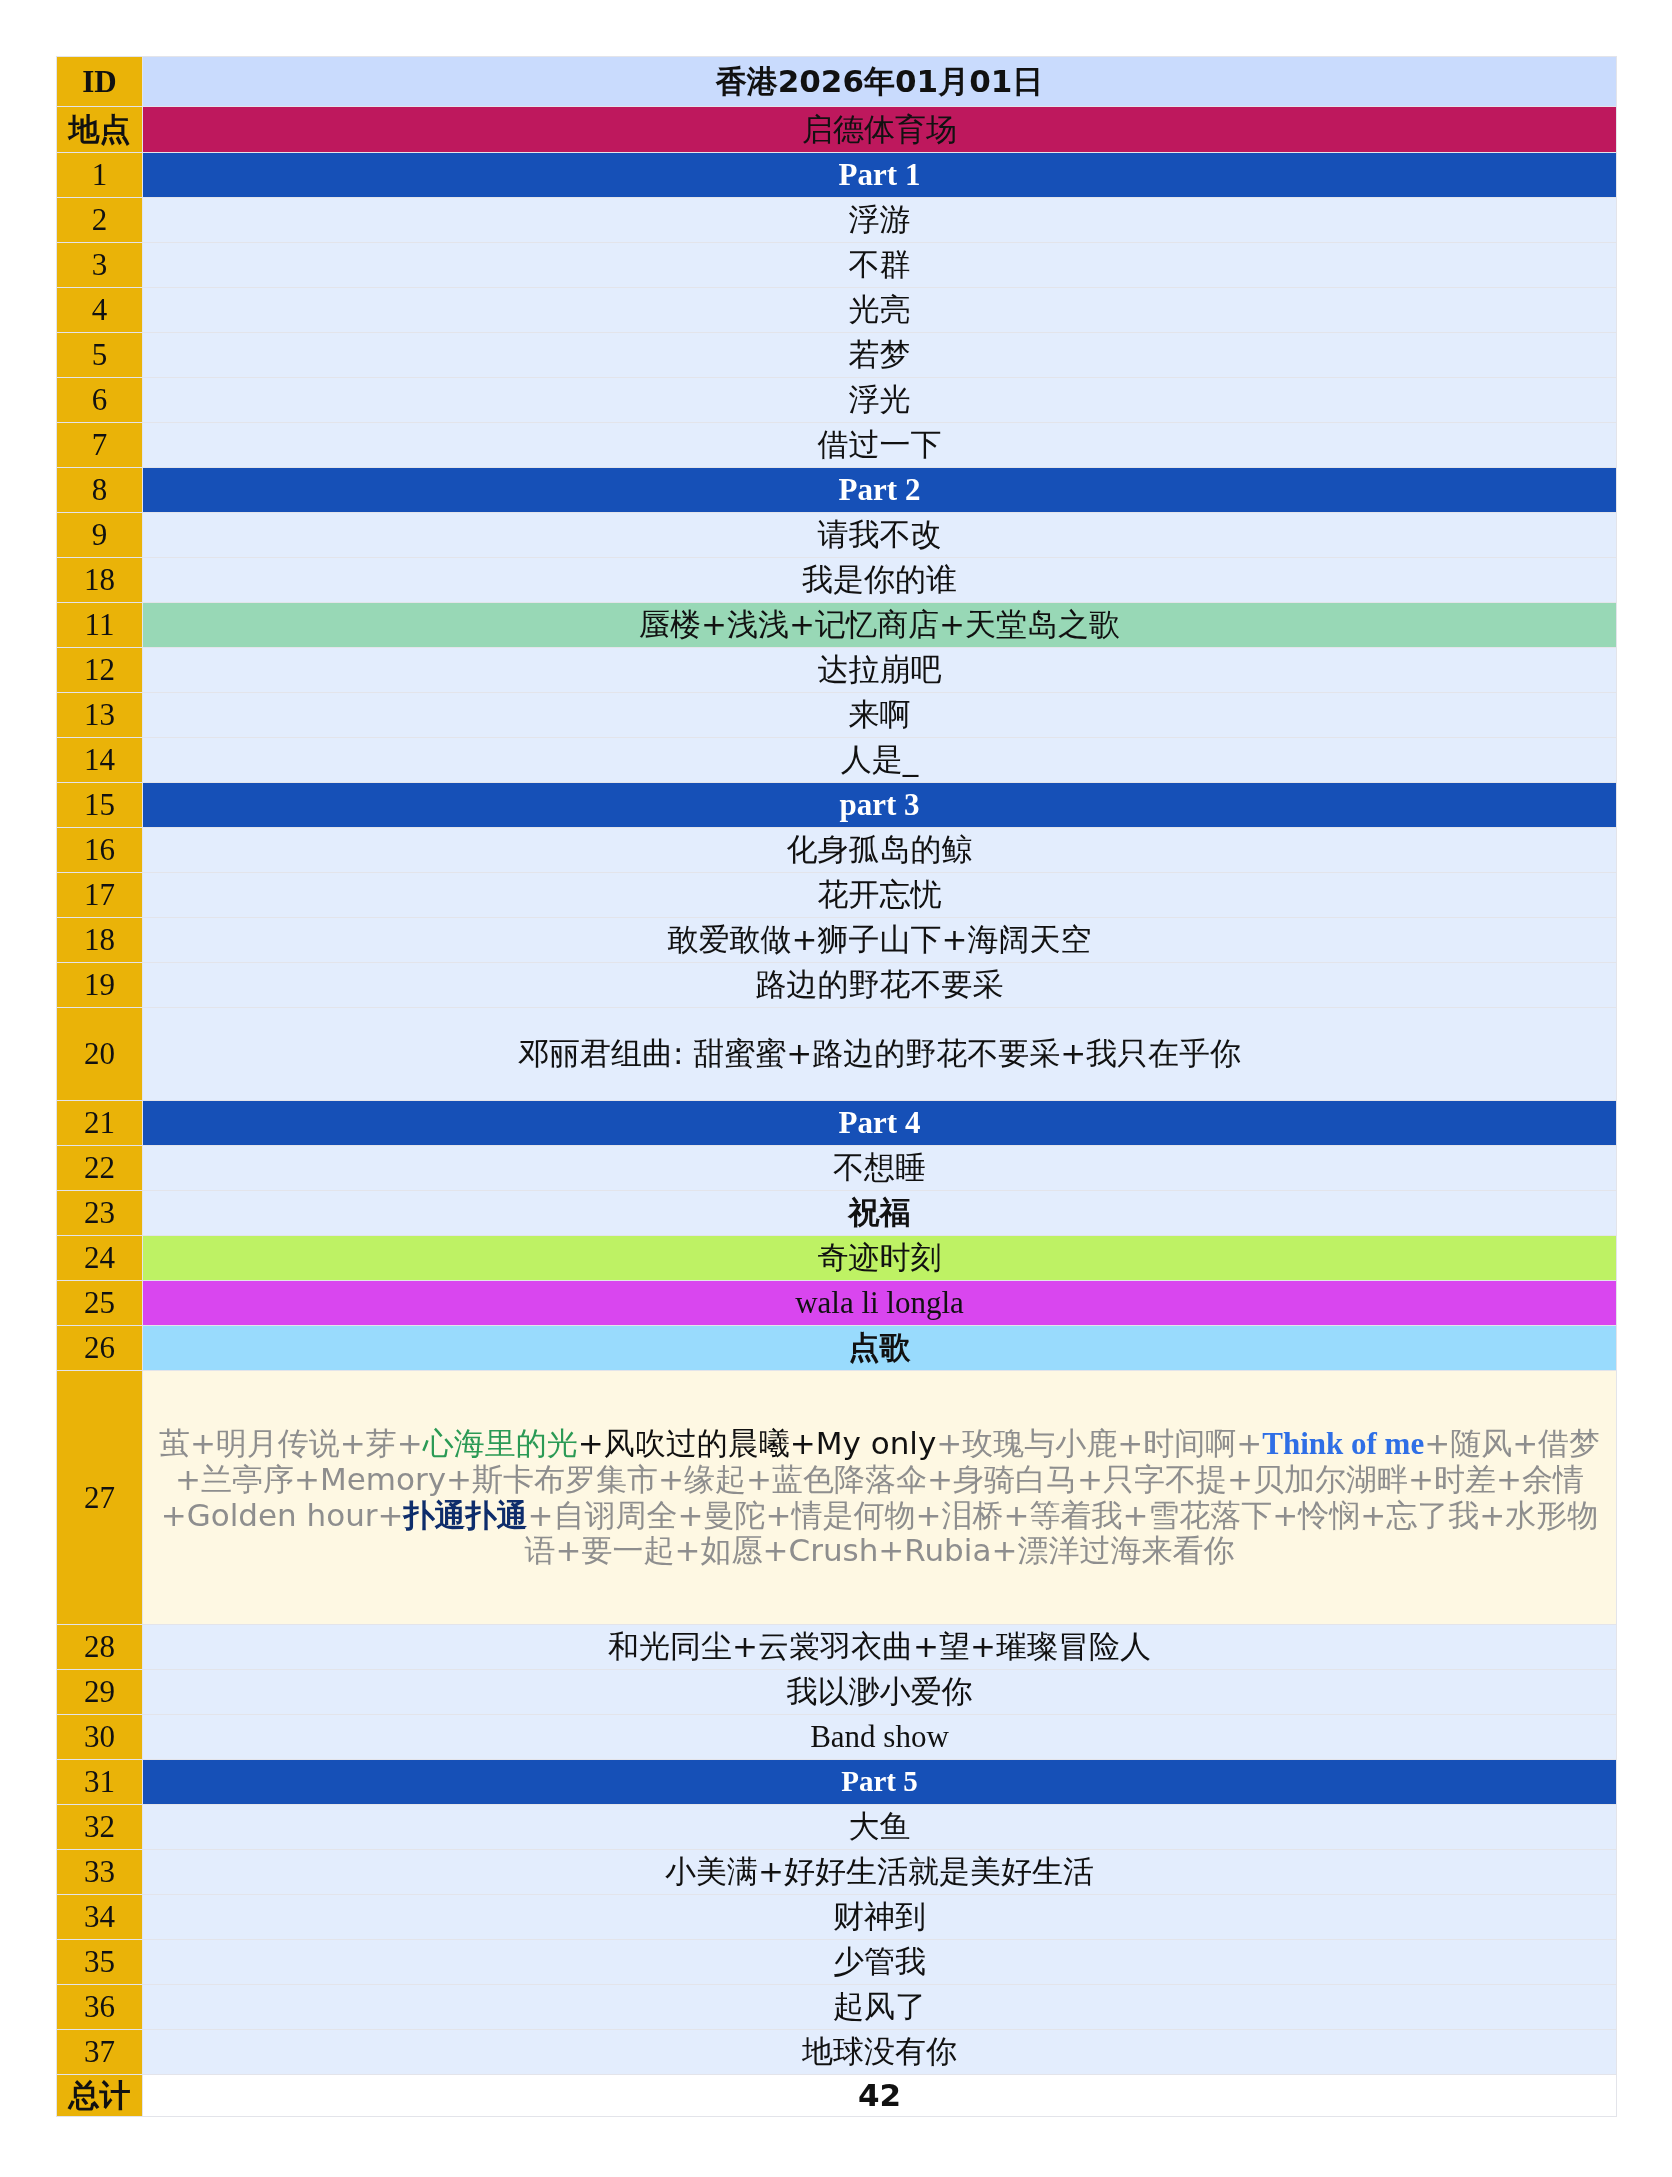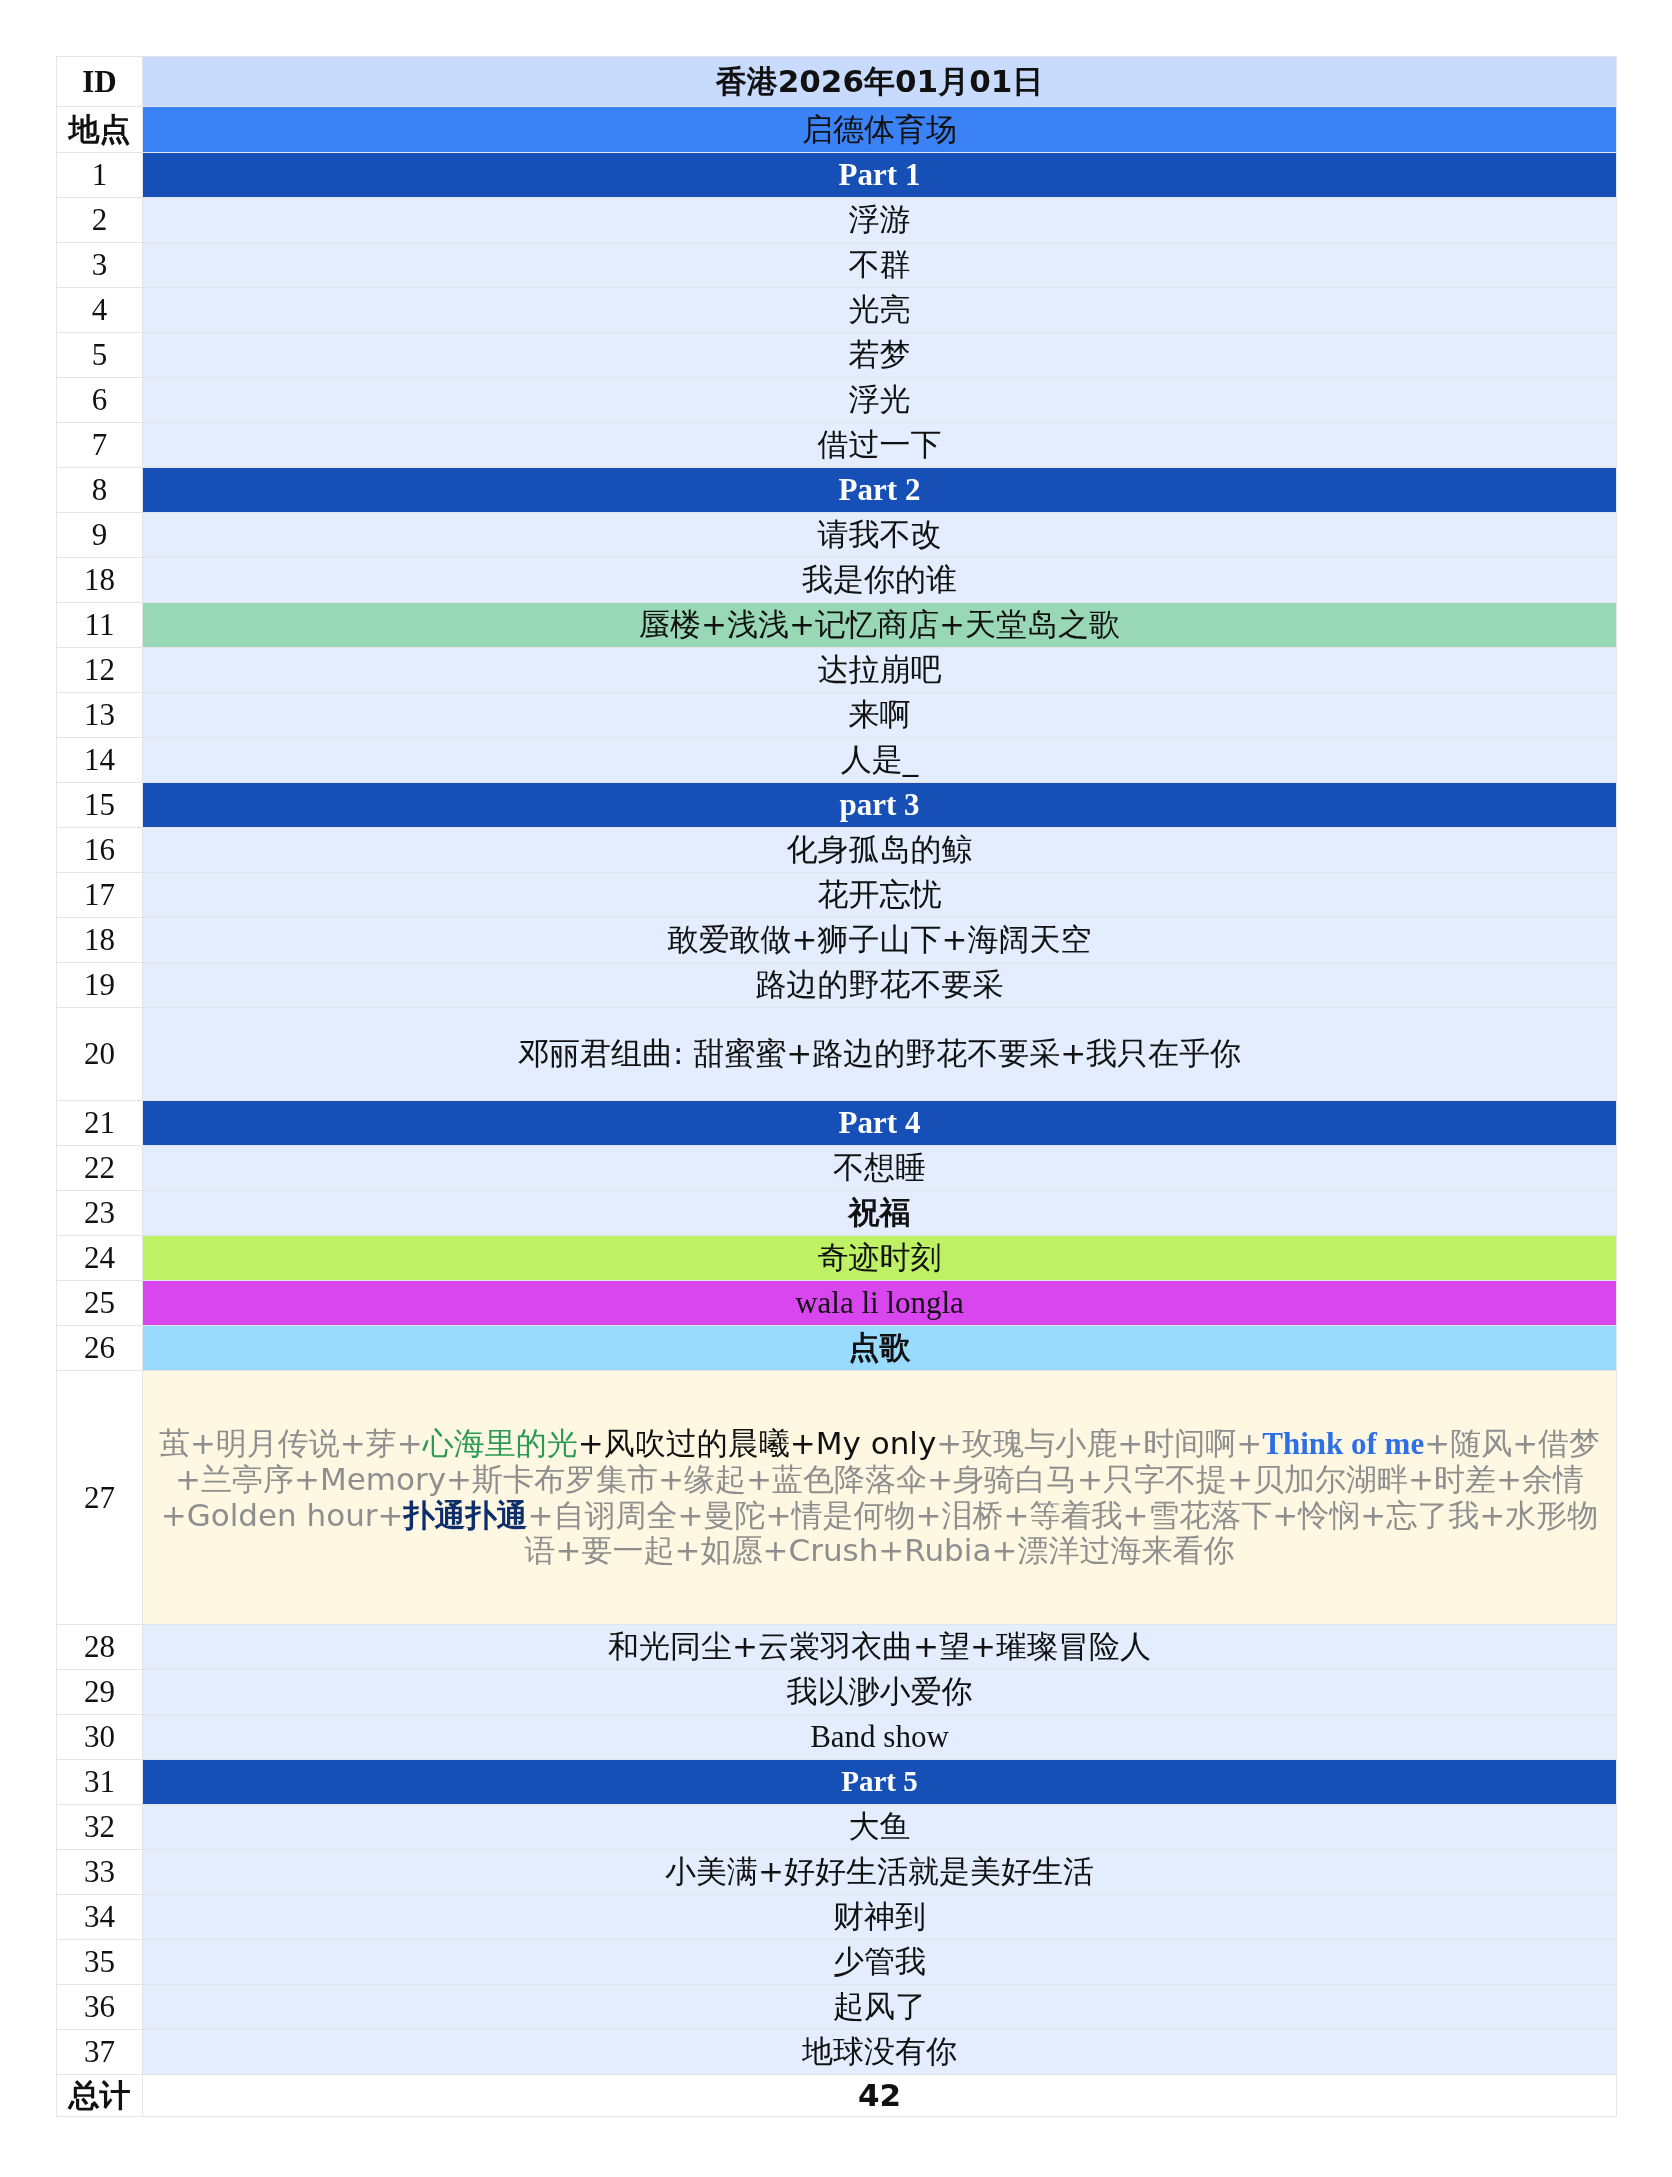--- a/index.html
+++ b/index.html
@@ -10,34 +10,34 @@
     background:#e3e3e8;
   }
   .tbl td {
     border:1.7px solid #e3e4ea;
     text-align:center; vertical-align:middle;
     padding:0; color:#111;
     font-size:31px; line-height:1.15;
   }
   .tbl col.idcol { width:86px; }
   .id {
-    background:#ffffff;
+    background:#eab308;
     font-family:"Liberation Serif","DejaVu Serif",serif;
     font-size:29.5px; color:#111;
   }
   .id.bold { font-family:"DejaVu Sans","Liberation Sans",sans-serif; font-weight:bold; font-size:31px; }
   .id.idhdr { font-family:"Liberation Serif",serif; font-weight:bold; font-size:31px; }
   tr.h-header { height:50px; }
   tr.h-loc { height:46px;border-radius:7px; }
   tr.h-std { height:45px; }
   tr.h-double { height:93px; }
   tr.h-big { height:254px; }
   tr.h-total { height:42px; }
   .c-title { background:#c9dbfd; font-weight:bold; font-size:35px; }
-  .c-loc { background:#3b82f6; }
+  .c-loc { background:#be185d; }
   .c-part { background:#1650b7; color:#ffffff !important; font-family:"Liberation Serif",serif; font-weight:bold; font-size:33px; }
   .c-part.small { font-size:29px; }
   .c-song { background:#e3edfd; }
   .c-green { background:#98d8b6; }
   .c-pink { background:#bef264; }
   .c-cream { background:#d946ef; }
   .c-sky { background:#99dbfd; font-weight:bold; }
   .c-total { background:#ffffff; font-weight:bold; font-size:29.5px; }
   .serif { font-family:"Liberation Serif",serif; }
   .blue-bold { color:#2f6fe6; font-weight:bold; }

